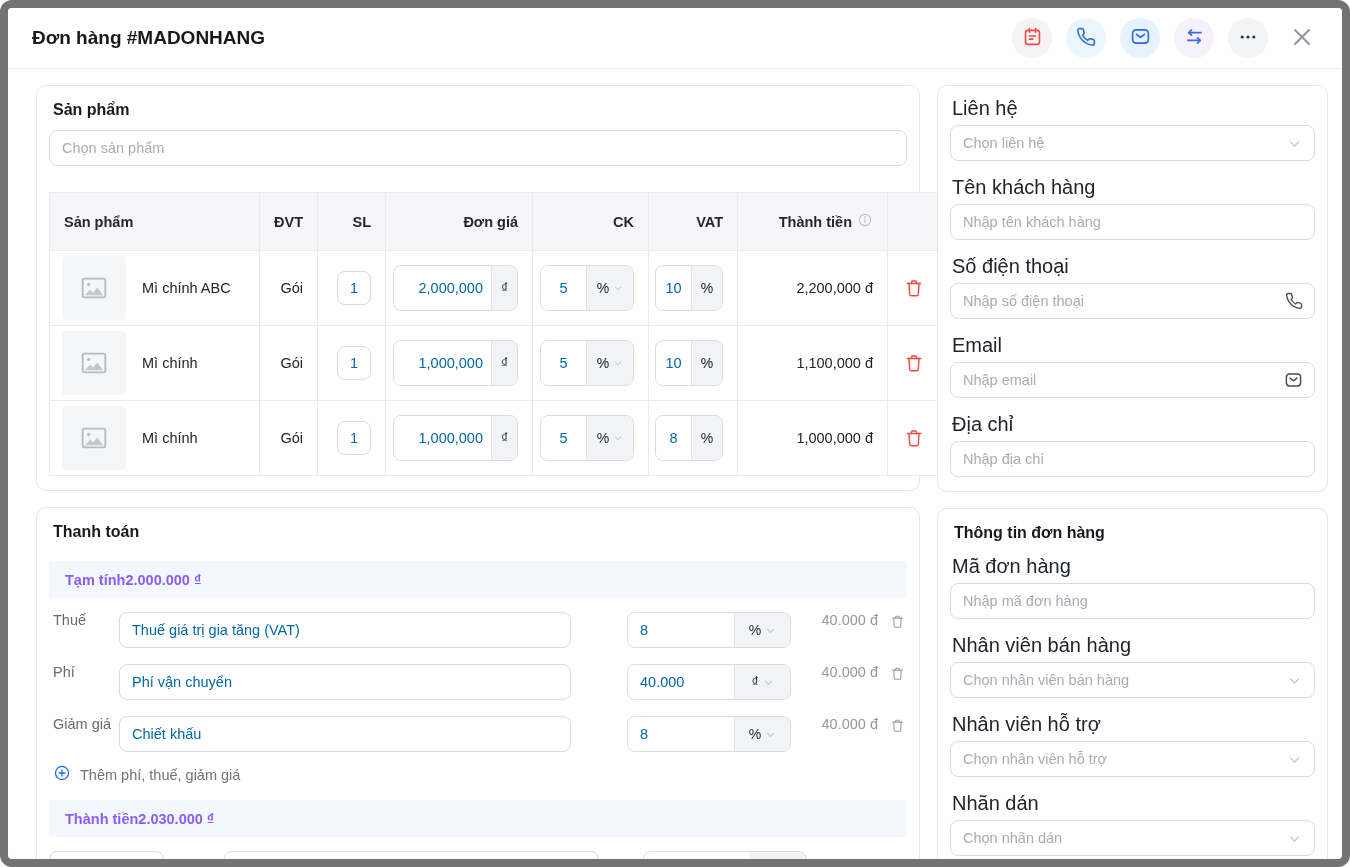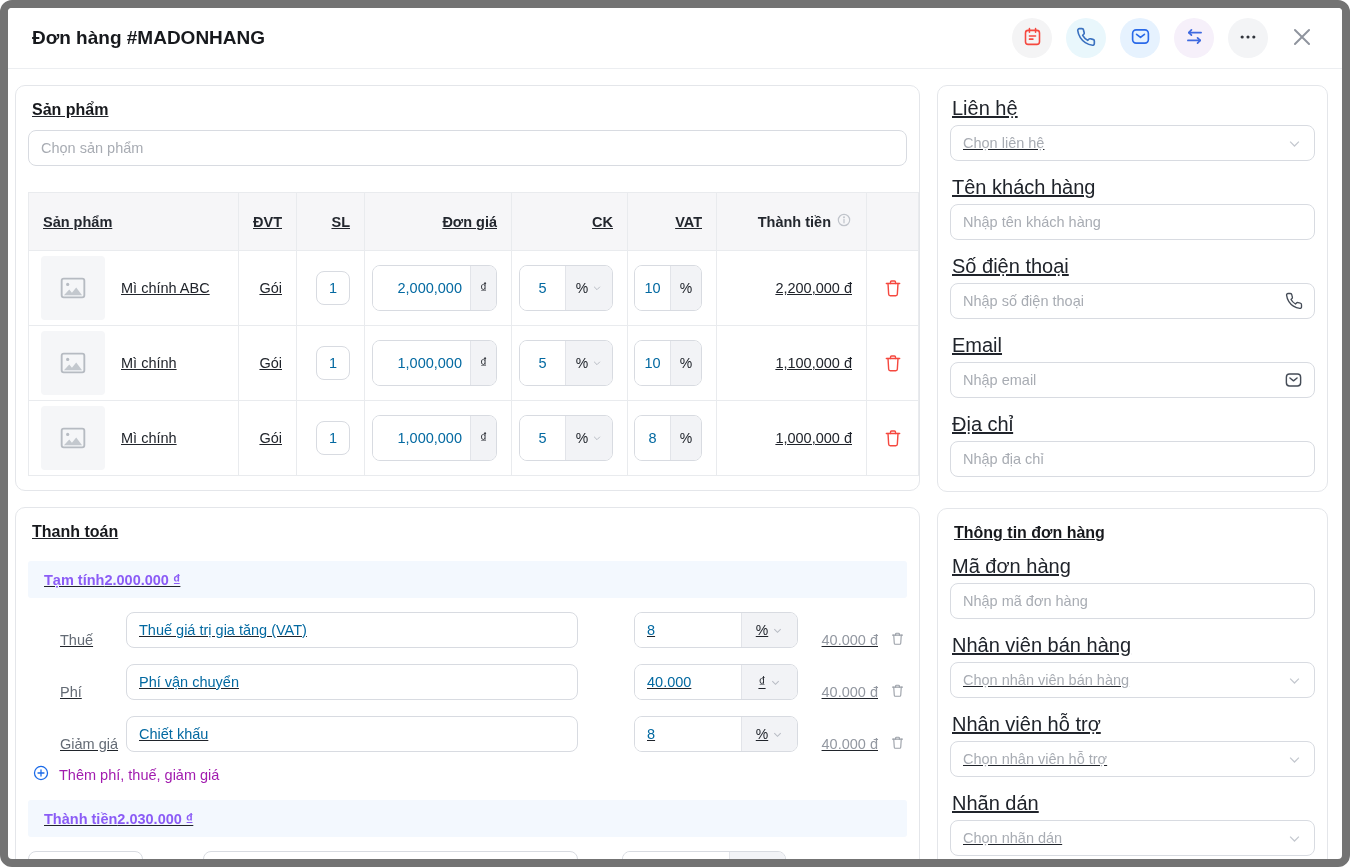--- a/index.html
+++ b/index.html
@@ -24,21 +24,21 @@
     width:40px; height:40px; border-radius:50%; border:none; cursor:pointer;
     display:flex; align-items:center; justify-content:center; padding:0;
   }
   .bg-red   { background:#f4f4f5; }
   .bg-cyan  { background:#e9f7fc; }
   .bg-blue  { background:#e6f2fe; }
   .bg-purp  { background:#f6f0fa; }
   .bg-gray  { background:#f3f4f6; }
   .bg-none  { background:transparent; }
   
-  .content { flex:1; display:flex; gap:17px; padding:16px 14px 0 7px; overflow:hidden;text-decoration:underline; }
+  .content { flex:1; display:flex; gap:17px; padding:16px 14px 0 28px; overflow:hidden; }
   .col-left  { flex:1; min-width:0; display:flex; flex-direction:column; gap:16px; }
   .col-right { flex:none; width:391px; display:flex; flex-direction:column; gap:16px; }
   .card { border:1px solid #e4e6ea; border-radius:10px; background:#fff; padding:14px 12px; }
   .card h2 { margin:0 0 0 4px; font-size:16px; font-weight:700; color:#17191d; line-height:19px; }
   
   input { font-family:inherit; font-size:14.5px; color:#0369a1; outline:none; }
   input::placeholder { color:#a8acb3; }
   .txt-input {
     width:100%; height:36px; border:1px solid #d8dbe1; border-radius:8px;
     padding:0 12px; background:#fff;
@@ -82,31 +82,31 @@
   .g-vat .suffix { flex:1; }
   .trash-btn { background:none; border:none; cursor:pointer; padding:2px; line-height:0; }
   .thh { display:inline-flex; align-items:center; gap:5px; }
   
   .hl-row {
     height:37px; margin-top:14px; background:#f3f8fe; border-radius:3px;
     display:flex; align-items:center; justify-content:flex-start;
     padding:0 16px; font-size:14.5px; font-weight:700; color:#8b5cf6;
   }
   .hl-row.first { margin-top:20px; }
-  .adj-row { display:flex; align-items:flex-end; margin-top:16px;margin-left:28px; }
+  .adj-row { display:flex; align-items:flex-start; margin-top:16px; }
   .adj-row.tight { margin-top:14px; }
   .adj-label { flex:none; width:70px; padding-left:4px; font-size:14.5px; color:#646b75; }
   .adj-name  { flex:none; width:452px; height:36px; border:1px solid #d8dbe1; border-radius:8px; padding:0 12px; background:#fff; }
   .adj-group { flex:none; width:164px; margin-left:56px; height:36px; }
   .adj-group input { flex:1; padding-left:12px; text-align:left; }
   .adj-group .suffix { width:56px; }
   .adj-amount { flex:1; text-align:right; font-size:14.5px; color:#9398a1; padding-right:10px; white-space:nowrap; }
   .add-link {
     display:inline-flex; align-items:center; gap:9px; margin:12px 0 0 4px;
-    color:#a21caf; font-size:14.5px; cursor:pointer; background:none; border:none; padding:0;
+    color:#737373; font-size:14.5px; cursor:pointer; background:none; border:none; padding:0;
     font-family:inherit;
   }
   .inst-row { display:flex; align-items:center; margin-top:14px; }
   .date-input { flex:none; width:115px; height:36px; border:1px solid #d8dbe1; border-radius:8px; padding:0 12px; background:#fff; }
   .inst-name { flex:none; width:375px; margin-left:60px; height:36px; border:1px solid #d8dbe1; border-radius:8px; padding:0 12px; background:#fff; }
   .inst-group { margin-left:44px; }
   
   .fgroup { margin-top:18px; }
   .fgroup.first { margin-top:0; }
   .flabel { display:block; font-size:20px; color:#20242b; margin:0 0 8px 2px; line-height:17px; }

